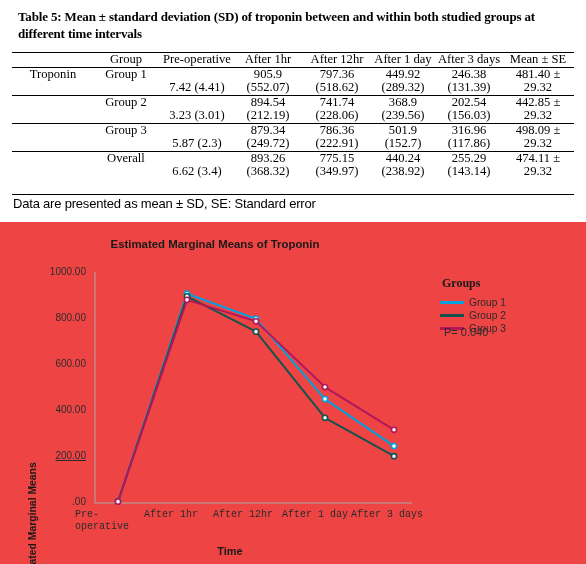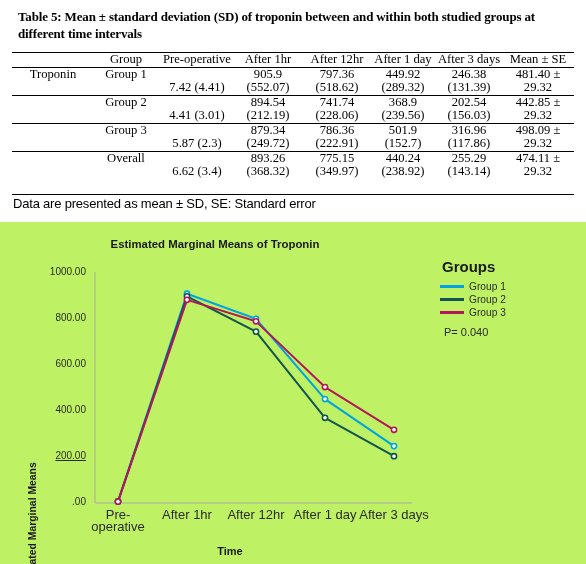--- a/index.html
+++ b/index.html
@@ -76,21 +76,21 @@
   .foot-rule {
     position:absolute;
     left:12px; top:194px; width:562px;
     border-top:1.3px solid #000;
   }
 
   
   .figure {
     position:absolute;
     left:0; top:222px; width:586px; height:342px;
-    background:#bef264;
+    background:#ef4444;
   }
   .fig-title {
     position:absolute;
     left:0; top:16px; width:430px;
     text-align:center;
     font-family:"Liberation Sans", sans-serif;
     font-size:11.4px;
     font-weight:bold;
     color:#1a1a1a;
   }
@@ -117,49 +117,49 @@
     position:absolute;
     width:56px;
     text-align:right;
     font-family:"Liberation Sans", sans-serif;
     font-size:10px;
     color:#2b2b2b;
   }
   .xtick {
     position:absolute;
     width:86px;
-    text-align:center;
-    font-family:Liberation Sans, sans-serif;
-    font-size:13px;
+    font-family:Liberation Mono, monospace;
+    font-size:10px;
     color:#2b2b2b;
     line-height:11.5px;
   }
   .xlabel {
     position:absolute;
     left:55px; top:323px; width:350px;
     text-align:center;
     font-family:"Liberation Sans", sans-serif;
     font-size:11px;
     font-weight:bold;
     color:#1a1a1a;
   }
 
   
   .legend {
     position:absolute;
     left:440px; top:36px;
     width:140px;
   }
   .legend-title {
-    font-family:Liberation Sans, sans-serif;
-    font-size:15px;
+    font-family:Liberation Serif, serif;
+    font-size:12px;
     font-weight:bold;
     color:#1a1a1a;
     margin-bottom:5px;
     margin-left:2px;
+    margin-top:18px;
   }
   .legend-item {
     display:flex;
     align-items:center;
     height:13px;
   }
   .legend-swatch {
     width:24px; height:3px;
     margin-right:5px;
     flex:0 0 auto;
@@ -228,21 +228,21 @@
         <td class="c-h12">741.74</td>
         <td class="c-d1">368.9</td>
         <td class="c-d3">202.54</td>
         <td class="c-mse b" rowspan="2">
           <span class="hdr-cell-sub">442.85 ±</span>
           <span class="hdr-cell-sub">29.32</span>
         </td>
       </tr>
       <tr class="sd-row">
         <td class="c-grp"></td>
-        <td class="c-pre">4.41 (3.01)</td>
+        <td class="c-pre">3.23 (3.01)</td>
         <td class="c-h1">(212.19)</td>
         <td class="c-h12">(228.06)</td>
         <td class="c-d1">(239.56)</td>
         <td class="c-d3">(156.03)</td>
       </tr>
 
       <tr class="mean-row rule-thin">
         <td class="c-an" rowspan="2"></td>
         <td class="c-grp b">Group 3</td>
         <td class="c-pre"></td>

